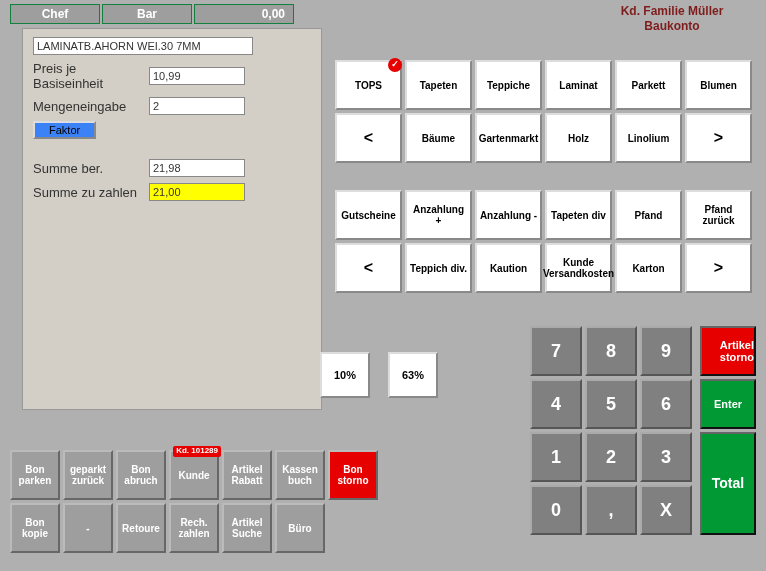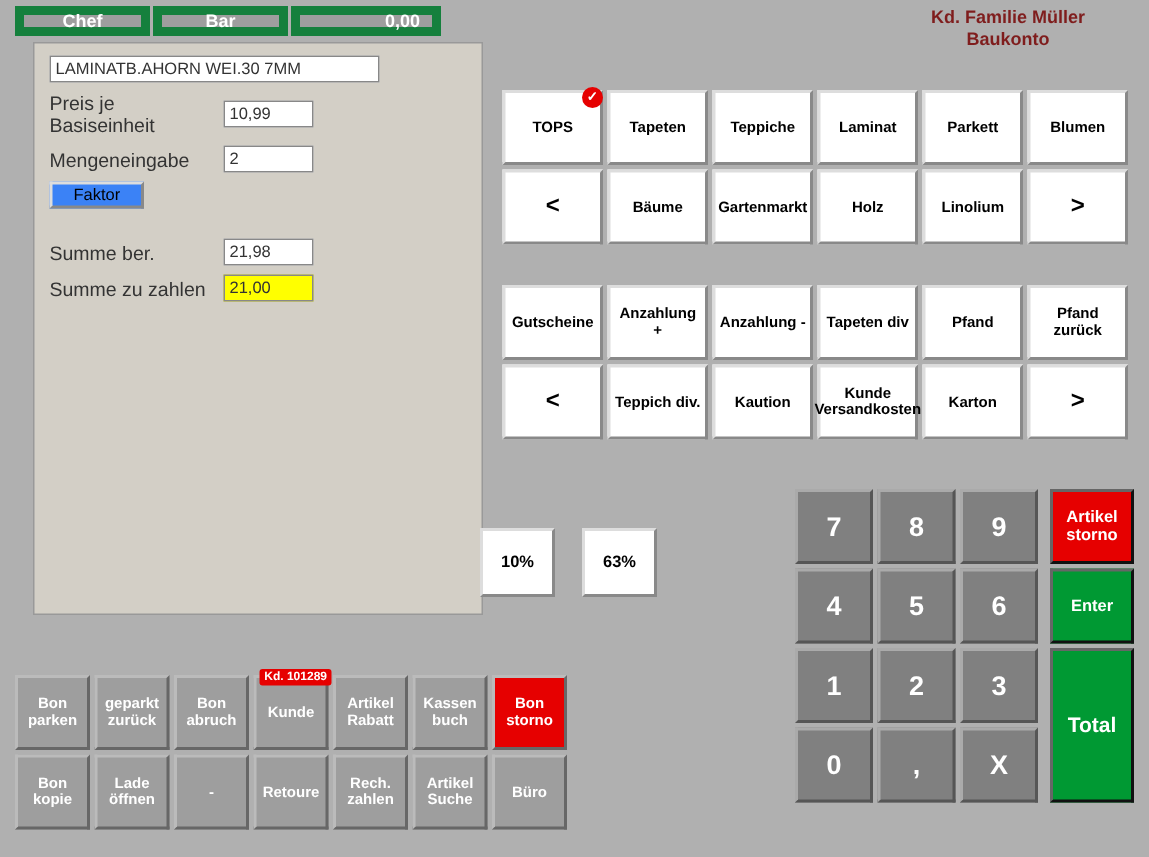--- a/index.html
+++ b/index.html
@@ -1,37 +1,37 @@
 <!DOCTYPE html>
 <html><head>
 <meta charset="utf-8">
 <style>
   * { box-sizing: border-box; margin: 0; padding: 0; font-family: Arial, Helvetica, sans-serif; }
   html, body { width: 766px; height: 571px; background: #b0b0b0; overflow: hidden; }
   body { position: relative; }
 
   
   .tabs { position: absolute; left: 10px; top: 4px; display: flex; gap: 2px; }
-  .tab { width: 90px; height: 20px; background: #9e9e9e; color: #fff; font-size: 12px; font-weight: bold; display: flex; align-items: center; justify-content: center; border: 6px solid #15803d; }
+  .tab { width: 90px; height: 20px; background: #9e9e9e; color: #fff; font-size: 12px; font-weight: bold; display: flex; align-items: center; justify-content: center; border: 1px solid #15803d; }
   .tab.wide { width: 100px; justify-content: flex-end; padding-right: 8px; }
 
   
   .panel {
     position: absolute; left: 10px; top: 28px; width: 300px; height: 382px;
     background: #d3cfc6; border: 1px solid #999; margin-left: 12px;
   }
   .panel-inner { padding: 8px 10px; font-size: 11px; color: #333; }
   .row { display: flex; align-items: center; margin-bottom: 6px; gap: 6px; }
   .row label { width: 110px; font-size: 13px; }
   .inp {
     border: 1px solid #888; background: #fff; font-size: 11px; height: 18px;
     padding: 0 3px; display: inline-flex; align-items: center;
   }
   .inp.full { width: 220px; }
-  .inp.mid { width: 60px; }
+  .inp.mid { width: 96px; }
   .inp.yellow { background: #ffff00; }
   .btn-small {
     border: 2px outset #ddd; background: #3b82f6; font-size: 11px;
     padding: 1px 14px; cursor: pointer;
   }
 
   
   .cust {
     position: absolute; right: 14px; top: 4px; width: 160px; text-align: center;
     font-size: 12px; font-weight: bold; color: #7f1d1d; line-height: 1.25;
@@ -70,21 +70,21 @@
   }
   .numbtn {
     background: #808080; color: #fff; font-size: 18px; font-weight: bold;
     border: 2px outset #aaa; display: flex; align-items: center; justify-content: center; cursor: pointer;
   }
 
   
   .actcol { position: absolute; left: 700px; top: 326px; width: 56px; display: flex; flex-direction: column; gap: 3px; }
   .actbtn {
     color: #fff; font-size: 11px; font-weight: bold; border: 2px outset #666;
-    display: flex; align-items: center; justify-content: center; text-align: center;
+    display: flex; align-items: center; justify-content: center; text-align: right;
     cursor: pointer; line-height: 1.1;
   }
   .actbtn.red   { background: #e60000; height: 50px; }
   .actbtn.green { background: #009933; height: 50px; }
   .actbtn.green.tall { height: 103px; font-size: 14px; }
 
   
   .funcs {
     position: absolute; left: 10px; top: 450px; display: grid;
     grid-template-columns: repeat(7, 50px); grid-auto-rows: 50px; gap: 3px;
@@ -216,19 +216,18 @@
   <div class="funcbtn">Bon abruch</div>
   <div class="funcbtn">
     <span>Kunde</span>
     <span class="kdbadge">Kd. 101289</span>
   </div>
   <div class="funcbtn">Artikel Rabatt</div>
   <div class="funcbtn">Kassen buch</div>
   <div class="funcbtn red">Bon storno</div>
 
   <div class="funcbtn">Bon kopie</div>
-  <div class="funcbtn">Lade öffnen</div>
   <div class="funcbtn">-</div>
   <div class="funcbtn">Retoure</div>
   <div class="funcbtn">Rech. zahlen</div>
   <div class="funcbtn">Artikel Suche</div>
   <div class="funcbtn">Büro</div>
 </div>
 
 </body></html>

